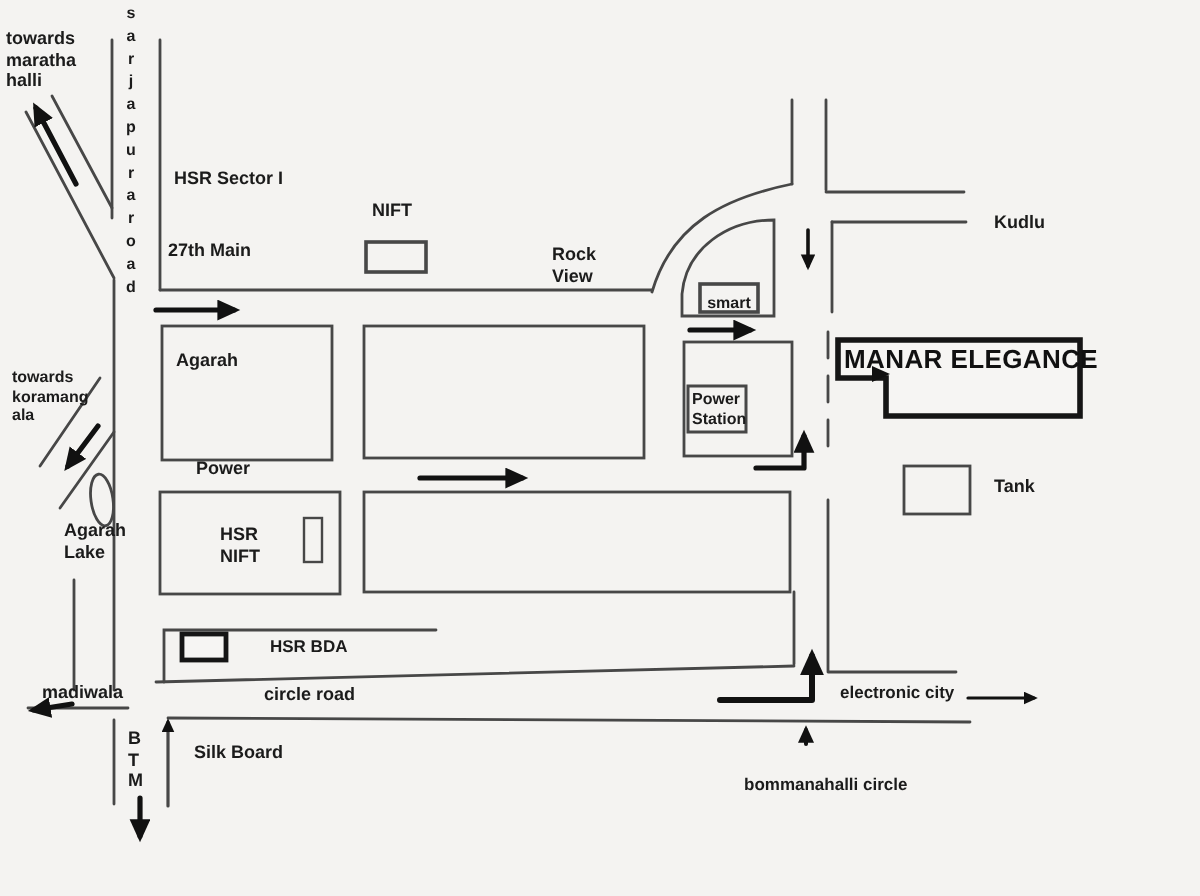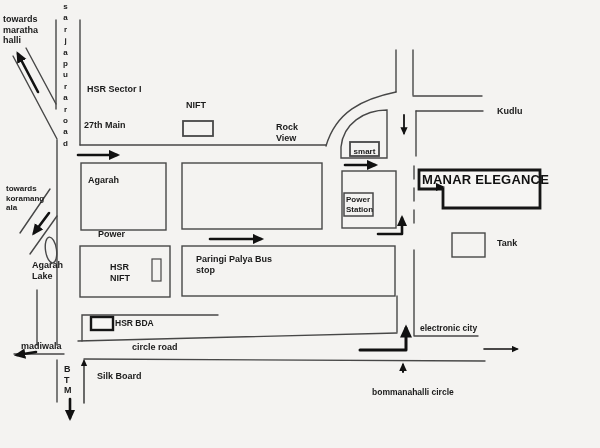--- a/index.html
+++ b/index.html
@@ -104,28 +104,26 @@
 Station</div>
   <div class="lbl title" style="left:422px;top:172px;">MANAR ELEGANCE</div>
   <div class="lbl" style="left:497px;top:238px;">Tank</div>
   <div class="lbl sm" style="left:6px;top:184px;">towards
 koramang
 ala</div>
   <div class="lbl" style="left:32px;top:260px;">Agarah
 Lake</div>
   <div class="lbl" style="left:110px;top:262px;line-height:11px;">HSR
 NIFT</div>
-  <div class="lbl" style="left:196px;top:254px;line-height:11px;">Paringi Palya Bus
-stop</div>
-  <div class="lbl xs" style="left:115px;top:318px;">HSR BDA</div>
+  <div class="lbl xs" style="left:115px;top:318px;padding-left:20px;">HSR BDA</div>
   <svg style="position:absolute;left:0;top:0;pointer-events:none;" width="600" height="448">
     <rect x="91" y="317" width="22" height="13" fill="#f6f5f3" stroke="#151515" stroke-width="2.4"></rect>
   </svg>
   <div class="lbl" style="left:132px;top:342px;">circle road</div>
   <div class="lbl" style="left:21px;top:341px;">madiwala</div>
   <div class="lbl" style="left:64px;top:364px;">B
 T
 M</div>
   <div class="lbl" style="left:97px;top:371px;">Silk Board</div>
-  <div class="lbl xs" style="left:420px;top:323px;text-align:right;">electronic city</div>
+  <div class="lbl xs" style="left:420px;top:341px;text-align:right;">electronic city</div>
   <div class="lbl xs" style="left:372px;top:371px;margin-top:16px;">bommanahalli circle</div>
 
 </div>
 
 </body></html>

